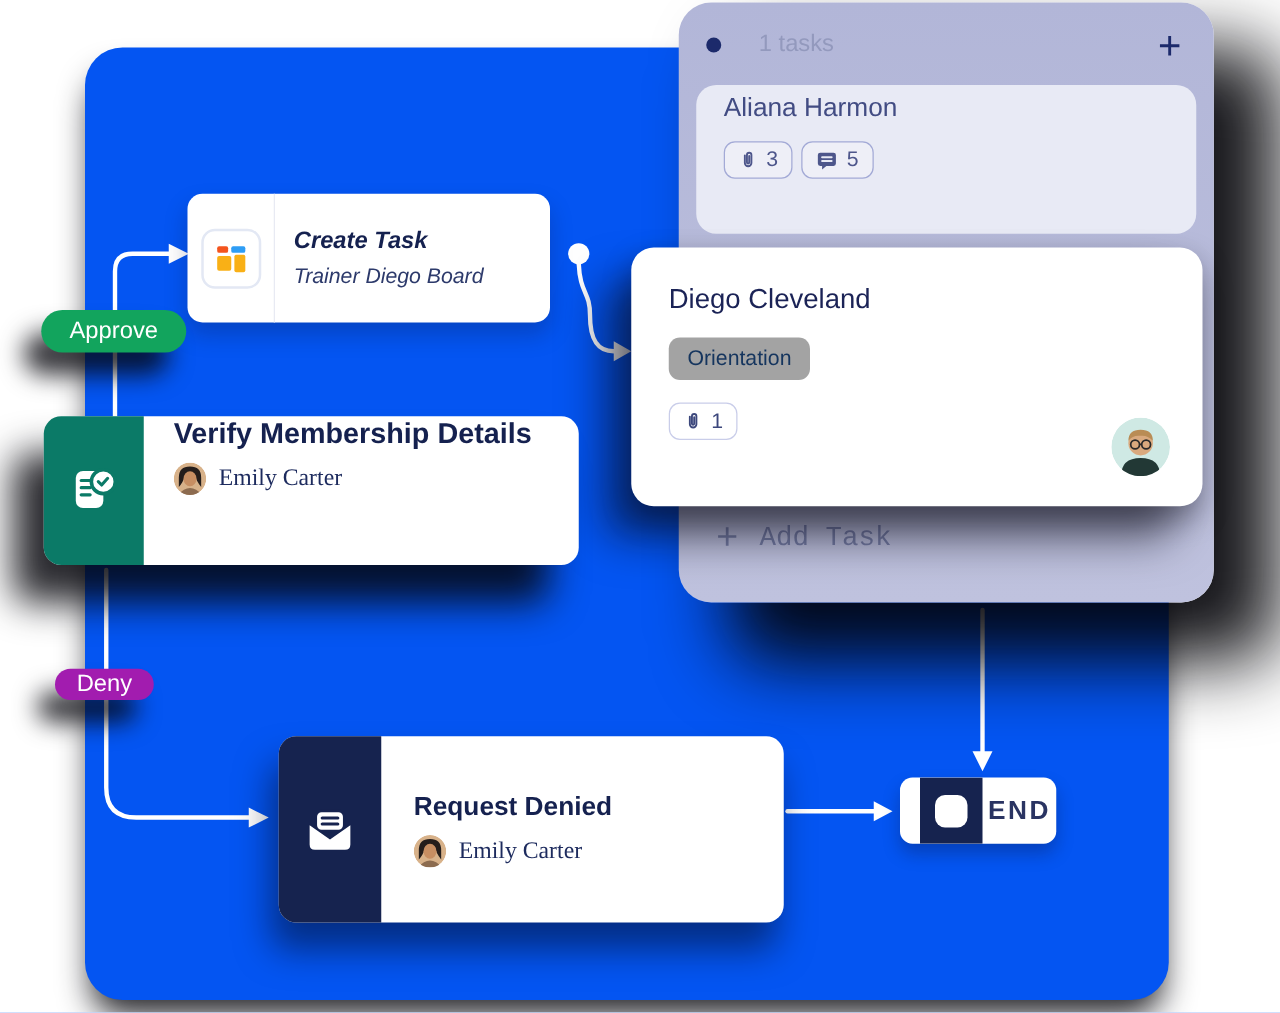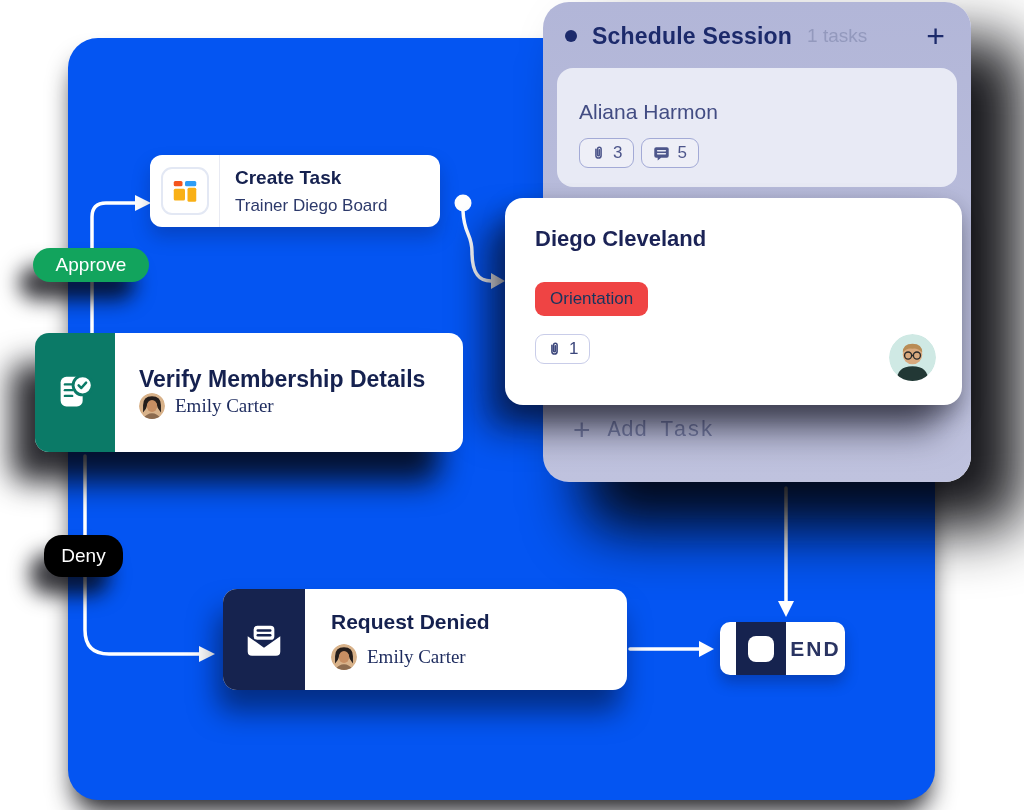--- a/index.html
+++ b/index.html
@@ -25,79 +25,80 @@
     box-shadow:46px 42px 58px 6px rgba(3,3,8,0.92);
   }
   .kanban-header { display:flex; align-items:center; padding:20px 26px 16px 22px; }
   .kanban-dot { width:12px; height:12px; border-radius:50%; background:#1c2a6b; margin-right:15px; flex:none; }
   .kanban-title { font-size:23px; font-weight:700; color:#1c2a6b; letter-spacing:0.2px; }
   .kanban-count { font-size:19px; font-weight:500; color:#9399bd; margin-left:15px; }
   .kanban-add { margin-left:auto; font-size:32px; font-weight:400; color:#1c2a6b; line-height:28px; cursor:pointer; }
 
   .card-aliana {
     margin:2px 14px 0 14px; height:119px; border-radius:16px;
-    background:#e8eaf5; padding:32px 22px;
+    background:#e8eaf5; padding:7px 22px;
   }
   .card-aliana .card-name { font-size:21px; font-weight:500; color:#424c83; margin-bottom:14px; }
   .badge-row { display:flex; gap:7px; }
   .badge {
     display:inline-flex; align-items:center; gap:7px;
     border:1.5px solid #a3aad6; border-radius:9px; padding:4px 11px;
     font-size:17px; color:#4d568b; background:rgba(255,255,255,0.25);
   }
   .badge svg { display:block; }
 
   .card-diego {
     position:absolute; left:-38px; top:196px; width:457px; height:207px;
     background:#ffffff; border-radius:18px; padding:28px 30px; z-index:5;
     box-shadow:-22px 26px 34px rgba(8,8,20,0.55), 0 10px 22px rgba(8,8,20,0.35);
   }
-  .card-diego .card-name { font-size:22px; font-weight:700; color:#1b2356; margin-bottom:30px; }
+  .card-diego .card-name { font-size:22px; font-weight:400; color:#1b2356; margin-bottom:18px; }
   .tag-chip {
-    display:inline-block; background:#ef4444; color:#15355e;
+    display:inline-block; background:#a3a3a3; color:#15355e;
     font-size:17px; font-weight:500; border-radius:9px; padding:7px 15px; margin-bottom:18px;
   }
   .diego-bottom { display:flex; align-items:center; }
   .badge-white { border-color:#c9cde9; background:#fff; color:#3c477c; }
   .avatar-diego { position:absolute; right:26px; bottom:24px; width:47px; height:47px; border-radius:50%; overflow:hidden; }
 
   .add-task {
     position:absolute; left:30px; top:414px; display:flex; align-items:center; gap:17px;
     color:#787fa8; cursor:pointer;
   }
   .add-task .plus { font-size:30px; font-weight:400; line-height:28px; }
   .add-task .label { font-size:22px; font-weight:500;font-family:Liberation Mono, monospace; }
 
   
   .node { position:absolute; background:#fff; display:flex; z-index:5; }
 
   .node-create {
-    left:150px; top:155px; width:290px; height:72px; border-radius:12px;
+    left:150px; top:155px; width:290px; height:103px; border-radius:12px;
     box-shadow:0 10px 18px rgba(10,20,60,0.25);
+    font-style:italic;
   }
   .node-create .icon-cell { width:70px; display:flex; align-items:center; justify-content:center; border-right:1px solid #e8eaf3; }
   .board-icon { width:48px; height:48px; border:2px solid #e3e8f4; border-radius:11px; background:#fff; display:flex; align-items:center; justify-content:center; }
   .node-create .text-cell { flex:1; display:flex; flex-direction:column; justify-content:center; padding-left:15px; gap:7px; }
   .node-create .node-title { font-size:19px; font-weight:700; color:#15214f; }
   .node-create .node-sub { font-size:17px; color:#2d3a6b; }
 
   .node-verify {
     left:35px; top:333px; width:428px; height:119px; border-radius:14px;
     box-shadow:-24px 30px 30px rgba(6,6,12,0.85);
   }
   .node-verify .icon-cell { width:80px; flex:none; background:#0b7a67; border-radius:14px 0 0 14px; display:flex; align-items:center; justify-content:center; }
-  .node-verify .text-cell { flex:1; display:flex; flex-direction:column; justify-content:center; padding-left:24px; }
+  .node-verify .text-cell { flex:1; display:flex; flex-direction:column; justify-content:flex-start; padding-left:24px; gap:10px; }
   .node-verify .node-title { font-size:23px; font-weight:700; color:#15214f; }
 
   .assignee { display:flex; align-items:center; gap:10px; }
   .assignee .avatar { width:26px; height:26px; border-radius:50%; overflow:hidden; flex:none; }
   .assignee .name { font-size:19px; font-weight:500; color:#1d2b5e;font-family:Liberation Serif, serif; }
 
   .node-request {
-    left:223px; top:589px; width:404px; height:101px; border-radius:14px;
+    left:223px; top:589px; width:404px; height:149px; border-radius:14px;
     box-shadow:-6px 22px 28px rgba(4,8,26,0.5);
   }
   .node-request .icon-cell { width:82px; flex:none; background:#16234f; border-radius:14px 0 0 14px; display:flex; align-items:center; justify-content:center; }
   .node-request .text-cell { flex:1; display:flex; flex-direction:column; justify-content:center; padding-left:26px; gap:10px; }
   .node-request .node-title { font-size:21px; font-weight:700; color:#15214f; }
 
   .node-end {
     left:720px; top:622px; width:125px; height:53px; border-radius:10px;
     box-shadow:0 8px 14px rgba(10,20,60,0.3); overflow:hidden;padding-left:16px;
   }
@@ -106,21 +107,21 @@
   .node-end .text-cell { flex:1; display:flex; align-items:center; justify-content:center; }
   .node-end .end-label { font-size:21px; font-weight:700; color:#2a3462; letter-spacing:2px; }
 
   
   .pill {
     position:absolute; z-index:6; color:#fff; font-size:19px; font-weight:500;
     border-radius:18px; display:flex; align-items:center; justify-content:center;text-align:center;
   }
   .pill-approve { left:33px; top:248px; width:116px; height:34px; background:#12a45d;
     box-shadow:-14px 18px 20px rgba(6,6,12,0.8); }
-  .pill-deny { left:44px; top:535px; width:79px; height:42px; background:#000000;
+  .pill-deny { left:44px; top:535px; width:79px; height:25px; background:#a21caf;
     box-shadow:-14px 18px 20px rgba(6,6,12,0.8); }
 </style>
 </head>
 <body>
 
 <div class="page">
 
   <div class="blue-panel"></div>
 
   <svg class="arrows" width="1024" height="810" viewBox="0 0 1024 810">
@@ -137,21 +138,20 @@
       <polygon points="491,273 505,281 491,289"></polygon>
       <polygon points="699,641 714,649 699,657"></polygon>
       <polygon points="778,601 786,617 794,601"></polygon>
       <circle cx="463" cy="203" r="8.5"></circle>
     </g>
   </svg>
 
   <div class="kanban">
     <div class="kanban-header">
       <span class="kanban-dot"></span>
-      <span class="kanban-title">Schedule Session</span>
       <span class="kanban-count">1 tasks</span>
       <span class="kanban-add">+</span>
     </div>
 
     <div class="card-aliana">
       <div class="card-name">Aliana Harmon</div>
       <div class="badge-row">
         <span class="badge">
           <svg width="15" height="17" viewBox="0 0 16 18">
             <path d="M5.2 4.5 V11 a2.8 2.8 0 0 0 5.6 0 V4.2 a1.9 1.9 0 0 0 -3.8 0 V10.5 a0.95 0.95 0 0 0 1.9 0 V5" fill="none" stroke="#4d568b" stroke-width="1.6" stroke-linecap="round"></path>

